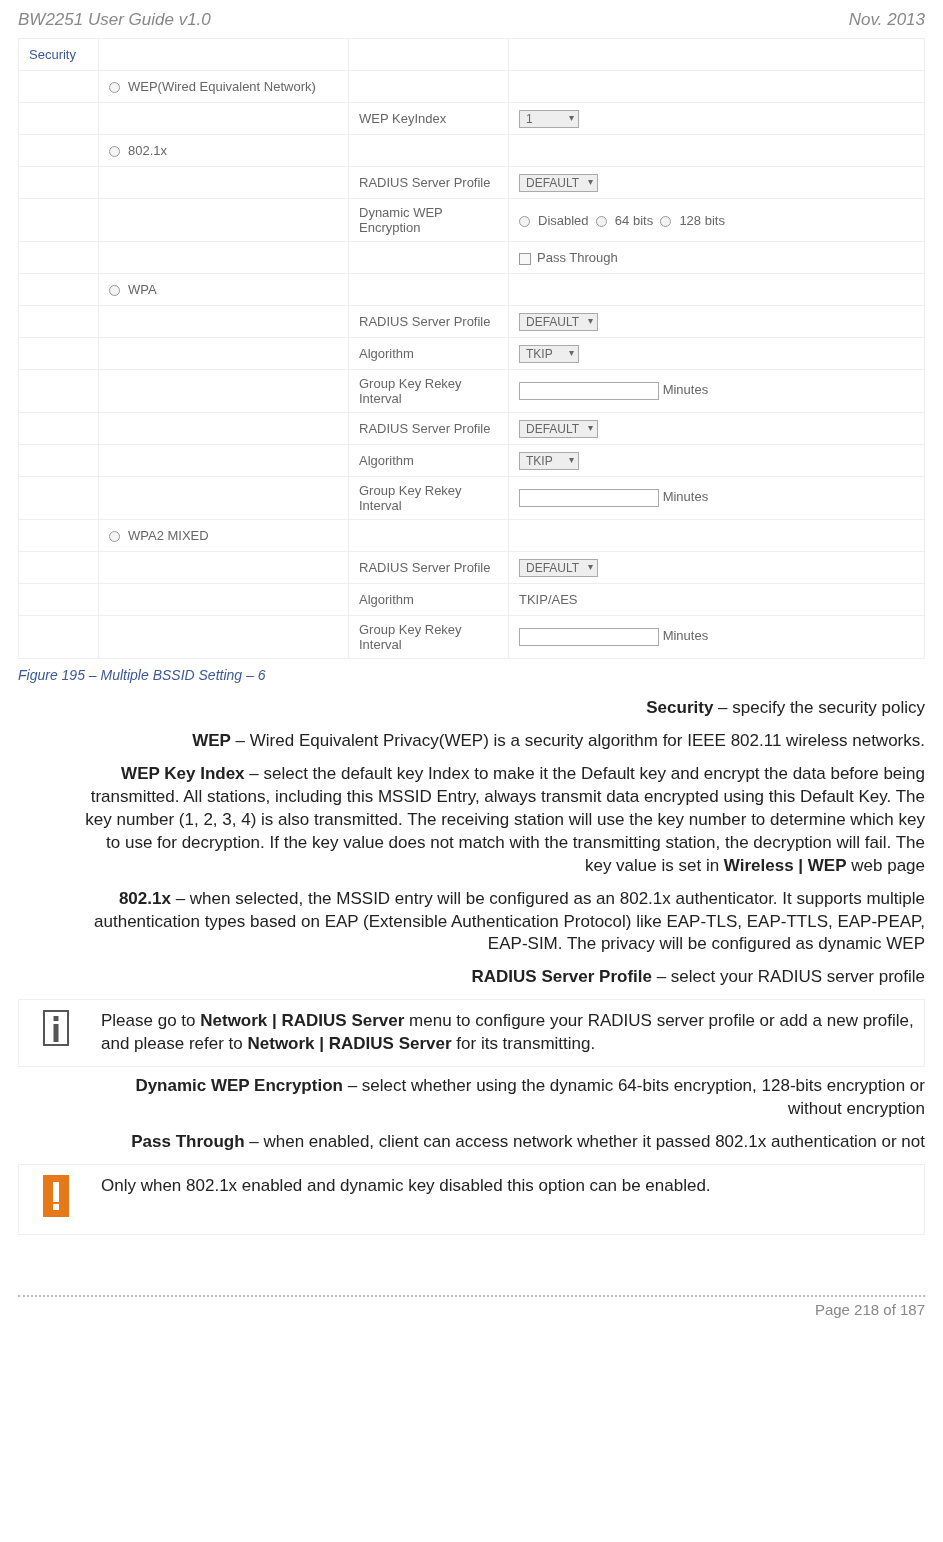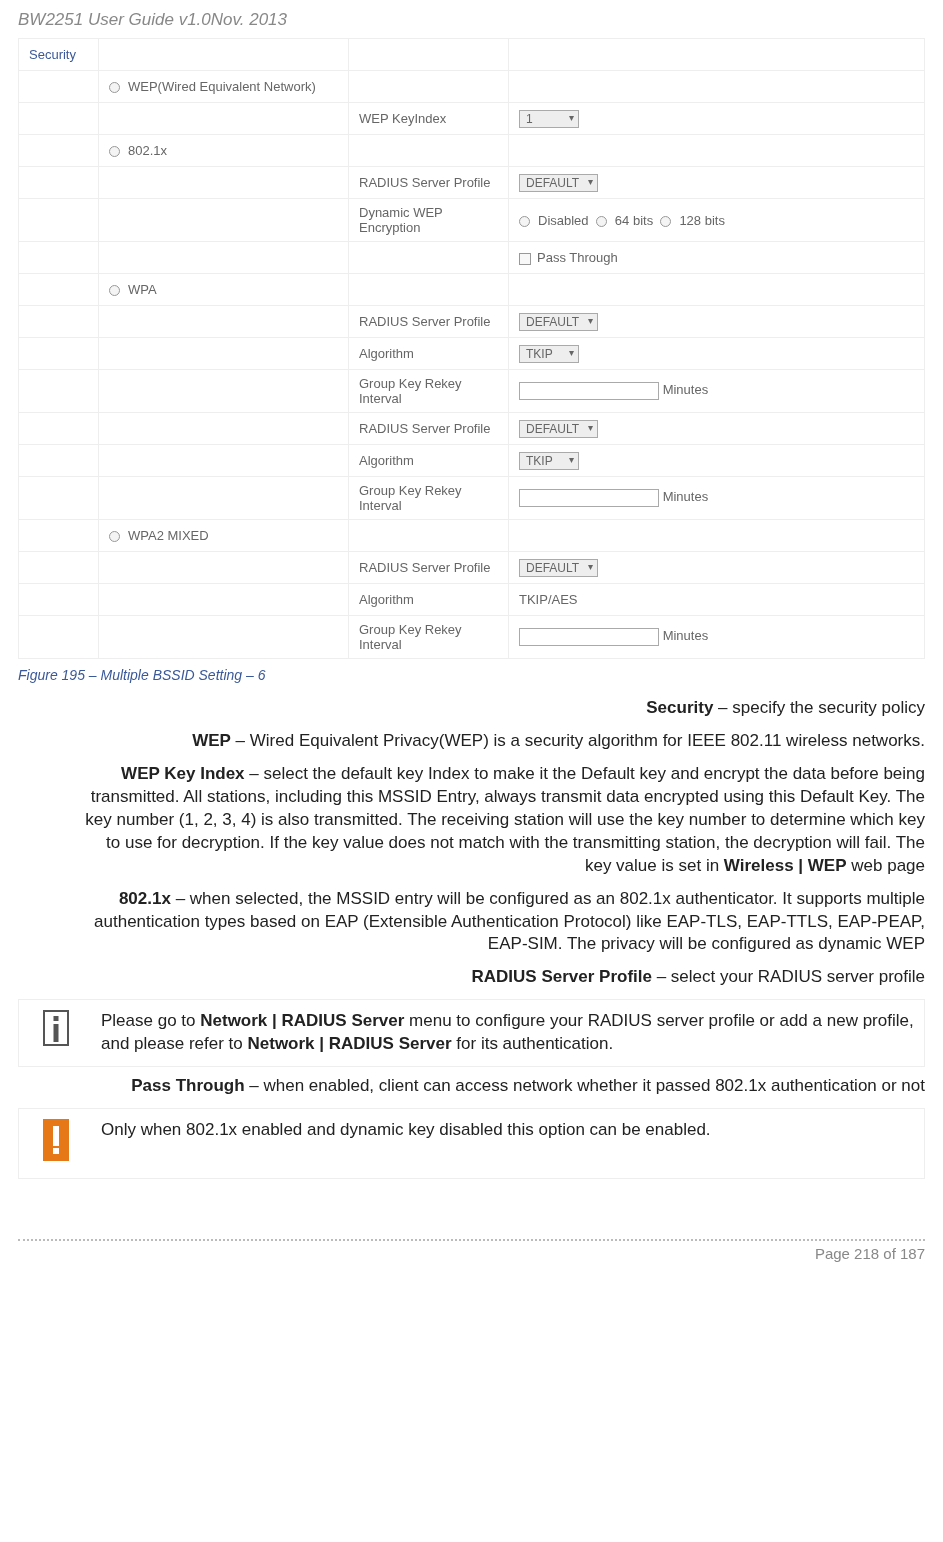--- a/index.html
+++ b/index.html
@@ -5,20 +5,21 @@
   * { box-sizing: border-box; margin: 0; padding: 0; }
   body {
     font-family: Arial, Helvetica, sans-serif;
     background: #fff;
     width: 943px;
     padding: 10px 18px;
     color: #222;
   }
   .header-row {
     display: flex;
+    justify-content: space-between;
     font-style: italic;
     color: #888;
     font-size: 17px;
     margin-bottom: 8px;
   }
   .config-table {
     width: 100%;
     border-collapse: collapse;
     font-size: 13px;
     color: #666;
@@ -288,26 +289,27 @@
 
   <p class="p1 indent1"><b>802.1x</b><span> – when selected, the MSSID entry will be configured as an 802.1x authenticator. It supports multiple authentication types based on EAP (Extensible Authentication Protocol) like EAP-TLS, EAP-TTLS, EAP-PEAP, EAP-SIM. The privacy will be configured as dynamic WEP</span></p>
 
   <p class="p1 indent2"><b>RADIUS Server Profile</b><span> – select your RADIUS server profile</span></p>
 
   <table class="note-table indent1">
     <tbody>
         <tr>
       <td class="icon-cell"><span class="info-icon"></span></td>
       <td>
-        <span>Please go to </span><b>Network | RADIUS Server</b><span> menu to configure your RADIUS server profile or add a new profile, and please refer to </span><b>Network | RADIUS Server</b><span> for its authentication.</span>
+        <span>Please go to </span><b>Network | RADIUS Server</b><span> menu to configure your RADIUS server profile or add a new profile, and please refer to </span><b>Network | RADIUS Server</b><span> for its transmitting.</span>
       </td>
     </tr>
   </tbody>
     </table>
 
+  <p class="p1 indent2"><b>Dynamic WEP Encryption</b><span> – select whether using the dynamic 64-bits encryption, 128-bits encryption or without encryption</span></p>
 
   <p class="p1 indent2"><b>Pass Through</b><span> – when enabled, client can access network whether it passed 802.1x authentication or not</span></p>
 
   <table class="note-table indent1">
     <tbody>
         <tr>
       <td class="icon-cell"><span class="warn-icon"></span></td>
       <td>Only when 802.1x enabled and dynamic key disabled this option can be enabled.</td>
     </tr>
   </tbody>

